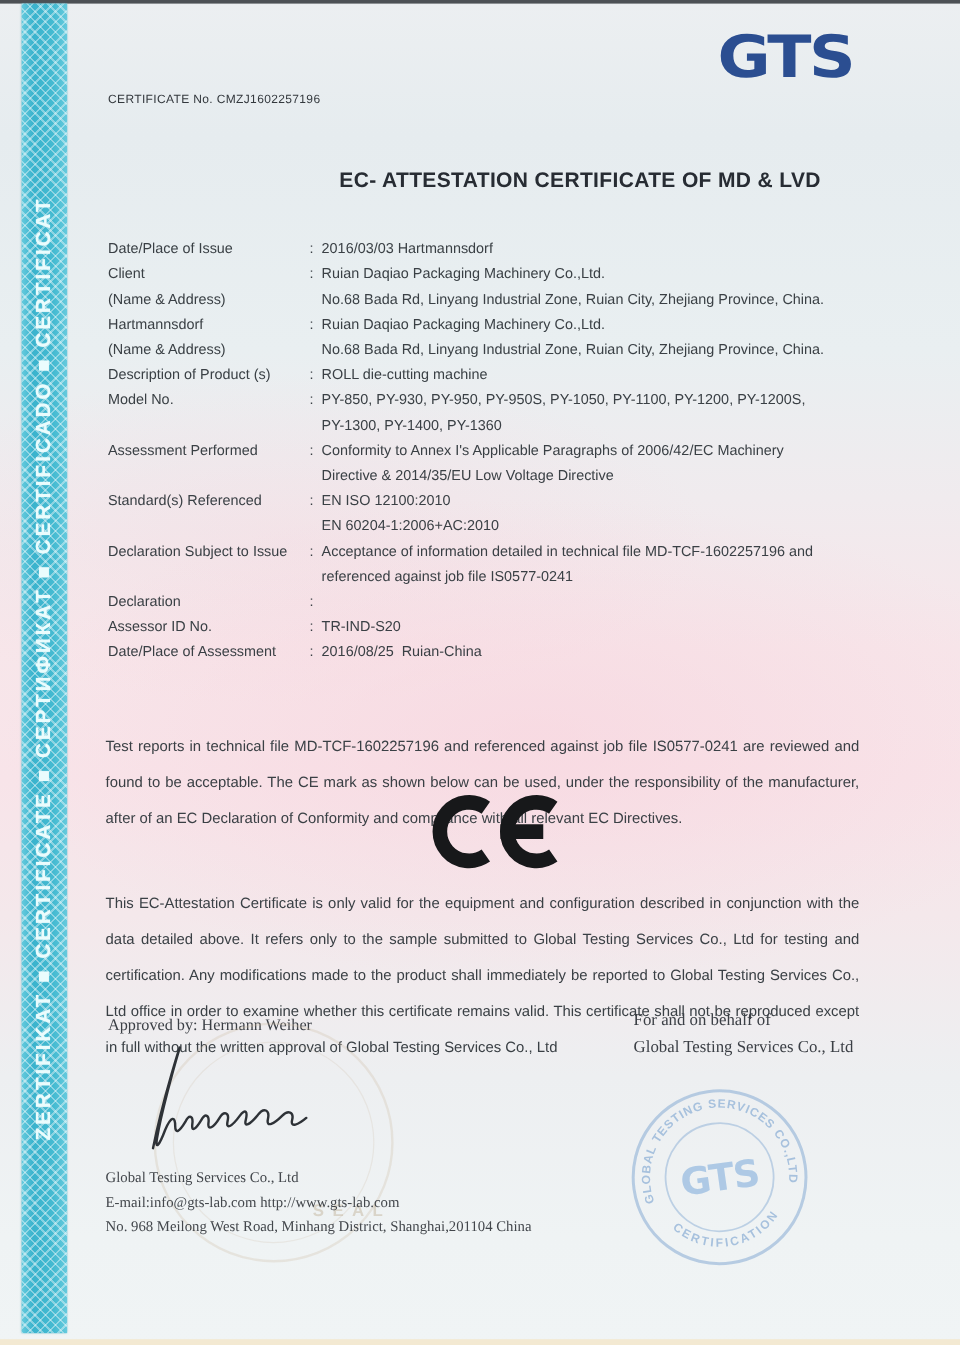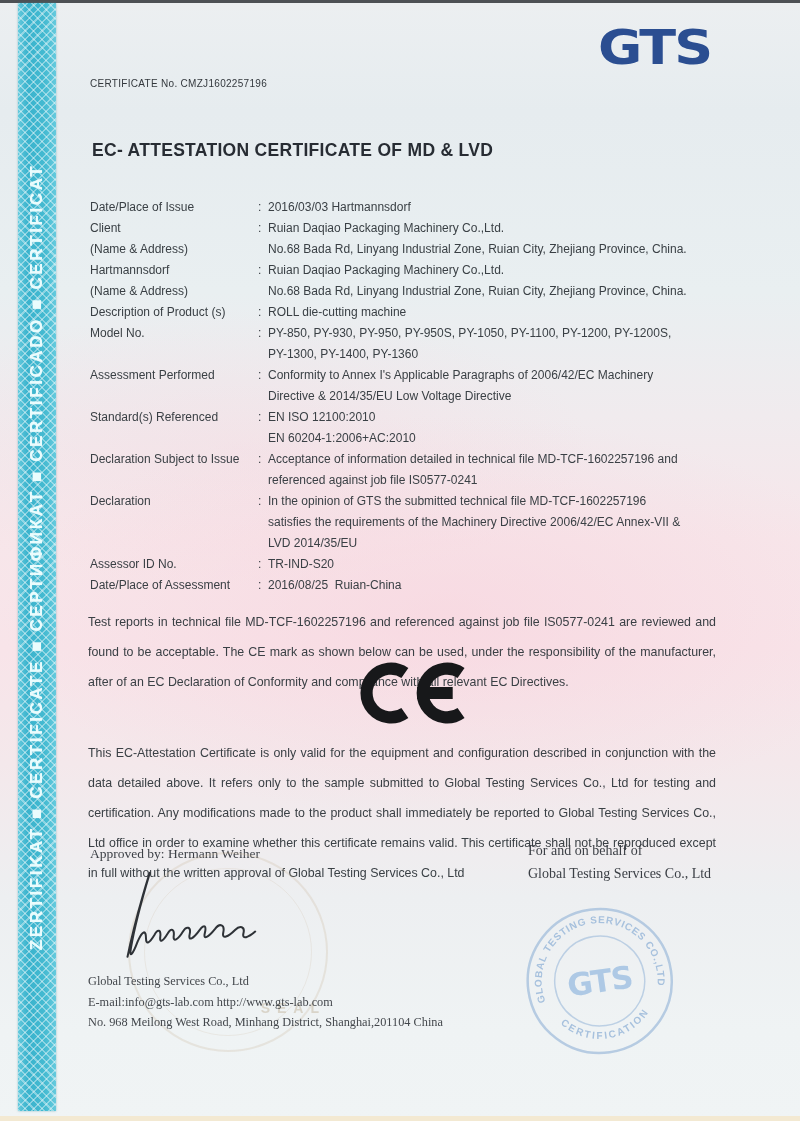--- a/index.html
+++ b/index.html
@@ -20,21 +20,21 @@
       repeating-linear-gradient(135deg, rgba(255,255,255,0.38) 0 1.5px, rgba(255,255,255,0) 1.5px 6px),
       linear-gradient(90deg,#66cadd 0%,#3ab3cd 25%,#44bad1 70%,#66cadd 100%);
     box-shadow:0 0 2px rgba(60,140,160,0.5);}
   .band-label{position:absolute;left:50%;top:50%;transform:translate(-50%,-50%) rotate(-90deg);
     white-space:nowrap;font-weight:bold;font-size:17px;letter-spacing:2.6px;color:#eafcfd;
     text-shadow:0 0 1px rgba(255,255,255,0.8);}
 
   .cert-no{position:absolute;left:90px;top:78px;font-size:10px;color:#33383d;letter-spacing:0.3px;}
   .logo{position:absolute;left:598px;top:16px;font-size:54px;font-weight:bold;color:#2b4e91;
     letter-spacing:-2px;transform:scaleY(0.9);font-family:"DejaVu Sans",sans-serif;}
-  .title{position:absolute;left:92px;top:140px;width:608px;text-align:left;
+  .title{position:absolute;left:76px;top:140px;width:608px;text-align:right;
     font-size:17.5px;font-weight:bold;color:#272c33;letter-spacing:0.3px;}
 
   .fields{position:absolute;left:90px;top:197px;width:635px;font-size:12px;color:#3a4045;line-height:21px;}
   .frow{display:flex;}
   .fl{width:168px;flex:none;}
   .fc{width:10px;flex:none;}
   .fv{flex:1;white-space:pre;}
 
   .para{position:absolute;left:88px;width:628px;font-size:12.4px;color:#3a4045;
     line-height:30px;text-align:justify;}
@@ -129,23 +129,20 @@
       </div>
       <div class="frow">
         <div class="fl">Declaration Subject to Issue</div>
         <div class="fc">:</div>
         <div class="fv">Acceptance of information detailed in technical file MD-TCF-1602257196 and
 referenced against job file IS0577-0241</div>
       </div>
       <div class="frow">
         <div class="fl">Declaration</div>
         <div class="fc">:</div>
-        <div class="fv">In the opinion of GTS the submitted technical file MD-TCF-1602257196
-satisfies the requirements of the Machinery Directive 2006/42/EC Annex-VII &amp;
-LVD 2014/35/EU</div>
       </div>
       <div class="frow">
         <div class="fl">Assessor ID No.</div>
         <div class="fc">:</div>
         <div class="fv">TR-IND-S20</div>
       </div>
       <div class="frow">
         <div class="fl">Date/Place of Assessment</div>
         <div class="fc">:</div>
         <div class="fv">2016/08/25  Ruian-China</div>

